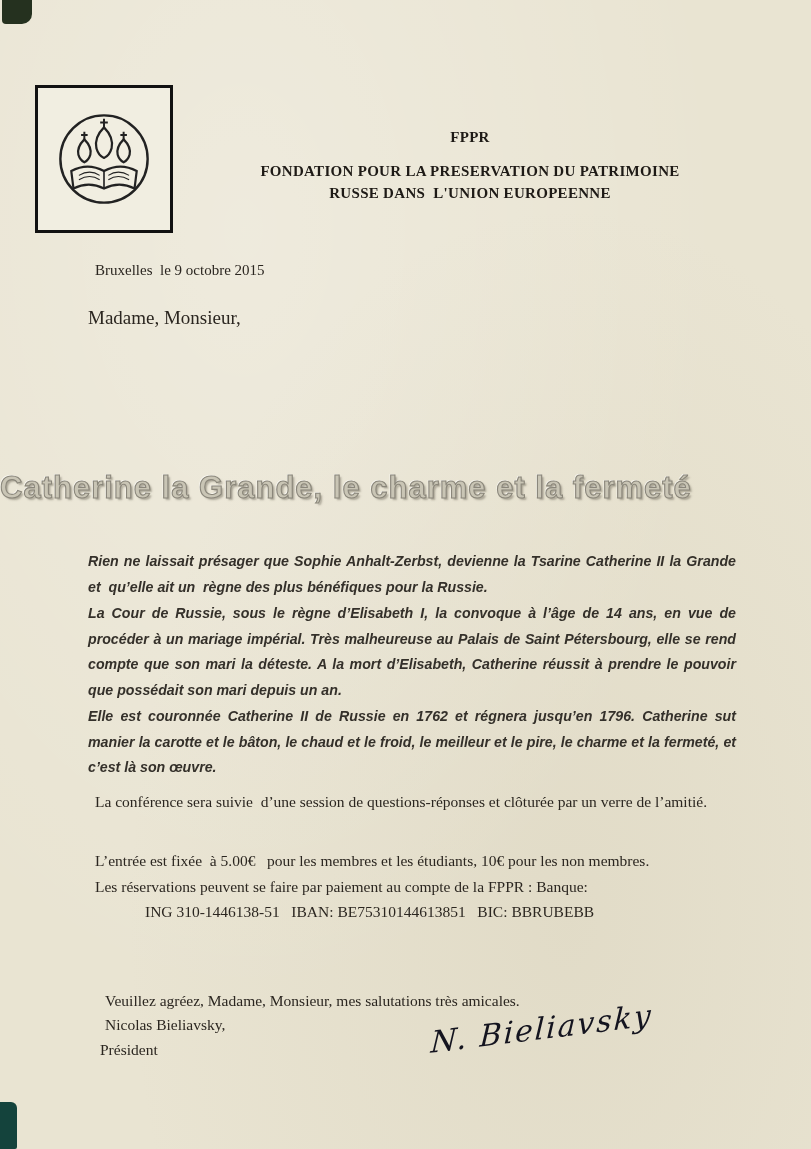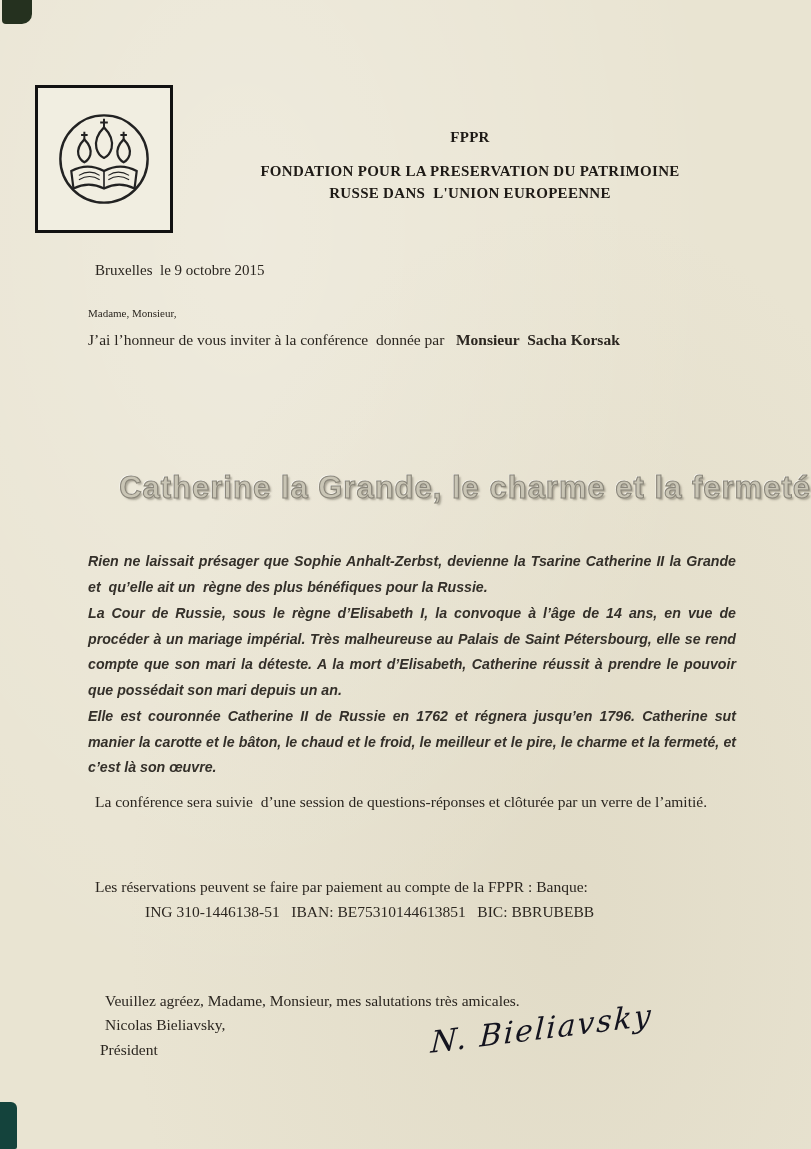--- a/index.html
+++ b/index.html
@@ -33,31 +33,31 @@
   }
   .logo-box svg{width:110px;height:120px;}
   .letterhead{
     position:absolute;left:180px;top:126px;width:580px;
     text-align:center;font-weight:bold;font-size:15px;line-height:22px;
     color:#1e1a16;letter-spacing:0.3px;
   }
   .letterhead .org-short{margin-bottom:12px;}
   .txt{white-space:pre-wrap;}
   .dateline{position:absolute;left:95px;top:262px;font-size:15px;}
-  .salutation{position:absolute;left:88px;top:307px;font-size:11px;}
+  .salutation{position:absolute;left:88px;top:307px;font-size:19px;}
   .intro-line1{position:absolute;left:88px;top:331px;font-size:15.5px;width:700px;}
   .intro-line2{position:absolute;left:88px;top:357px;font-size:15.5px;width:700px;}
   .b{font-weight:bold;}
   .event-datetime{
     position:absolute;left:0;top:384px;width:660px;text-align:center;
     font-size:22px;font-weight:bold;color:#17130f;letter-spacing:0.5px;
   }
   .venue-line{position:absolute;left:112px;top:420px;font-size:15.5px;width:680px;}
   .conf-title{
-    position:absolute;left:0;top:470px;width:811px;text-align:right;
+    position:absolute;left:0;top:470px;width:811px;text-align:left;
     font-family:"Liberation Sans", sans-serif;
     font-size:31px;font-weight:bold;letter-spacing:1px;
     color:#c9c5b5;
     -webkit-text-stroke:1.1px #8a867a;
     text-shadow:2px 2px 2px rgba(120,115,100,0.55), -1px -1px 0 rgba(255,255,255,0.7);
   }
   .lecture-abstract{
     position:absolute;left:88px;top:549px;width:648px;
     font-family:"Liberation Sans", sans-serif;
     font-style:italic;font-weight:bold;
@@ -122,35 +122,35 @@
   <div class="letterhead">
     <div class="org-short txt">FPPR</div>
     <div class="txt">FONDATION POUR LA PRESERVATION DU PATRIMOINE</div>
     <div class="txt">RUSSE DANS  L'UNION EUROPEENNE</div>
   </div>
 
   <div class="dateline txt">Bruxelles  le 9 octobre 2015</div>
 
   <div class="salutation txt">Madame, Monsieur,</div>
 
-  <div class="intro-line1"><span class="txt">J’ai l’honneur de vous inviter à la conférence  donnée par   </span><span class="b txt">Monsieur  Sacha Korsak</span></div>
 
 
 
 
   <div class="conf-title txt">Catherine la Grande, le charme et la fermeté</div>
 
   <div class="lecture-abstract">
     <p class="txt">Rien ne laissait présager que Sophie Anhalt-Zerbst, devienne la Tsarine Catherine II la Grande et  qu’elle ait un  règne des plus bénéfiques pour la Russie.</p>
     <p class="txt">La Cour de Russie, sous le règne d’Elisabeth I, la convoque à l’âge de 14 ans, en vue de procéder à un mariage impérial. Très malheureuse au Palais de Saint Pétersbourg, elle se rend compte que son mari la déteste. A la mort d’Elisabeth, Catherine réussit à prendre le pouvoir que possédait son mari depuis un an.</p>
     <p class="txt">Elle est couronnée Catherine II de Russie en 1762 et régnera jusqu’en 1796. Catherine sut manier la carotte et le bâton, le chaud et le froid, le meilleur et le pire, le charme et la fermeté, et c’est là son œuvre.</p>
   </div>
 
   <div class="closing-para txt">La conférence sera suivie  d’une session de questions-réponses et clôturée par un verre de l’amitié.</div>
 
+  <div class="price-line txt">L’entrée est fixée  à 5.00€   pour les membres et les étudiants, 10€ pour les non membres.</div>
 
   <div class="reservation-line txt">Les réservations peuvent se faire par paiement au compte de la FPPR : Banque:</div>
 
   <div class="bank-line txt">ING 310-1446138-51   IBAN: BE75310144613851   BIC: BBRUBEBB</div>
 
 
   <div class="farewell txt">Veuillez agréez, Madame, Monsieur, mes salutations très amicales.</div>
 
   <div class="signer-name txt">Nicolas Bieliavsky,</div>
 

